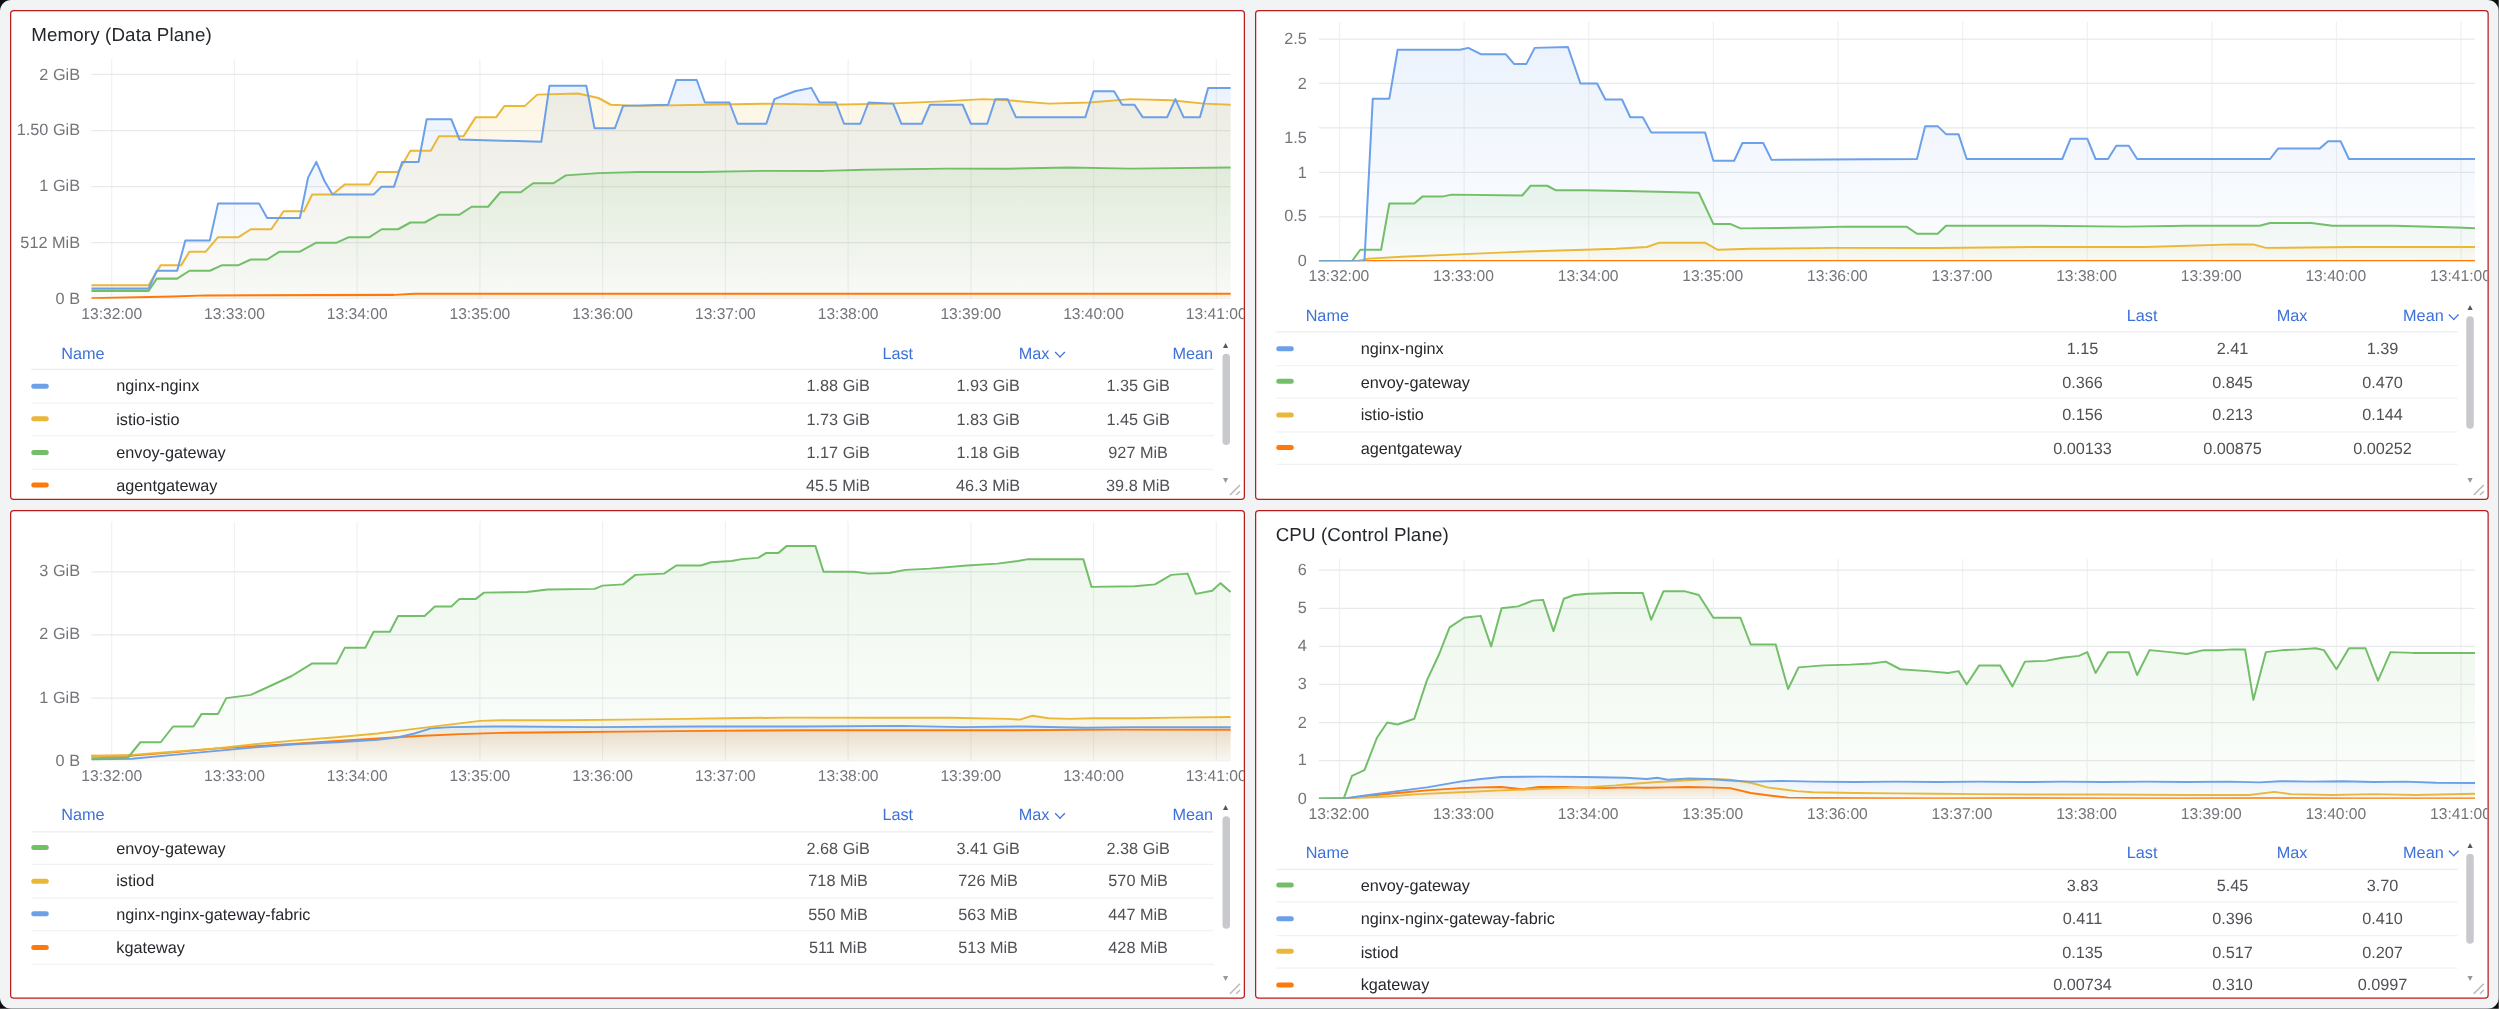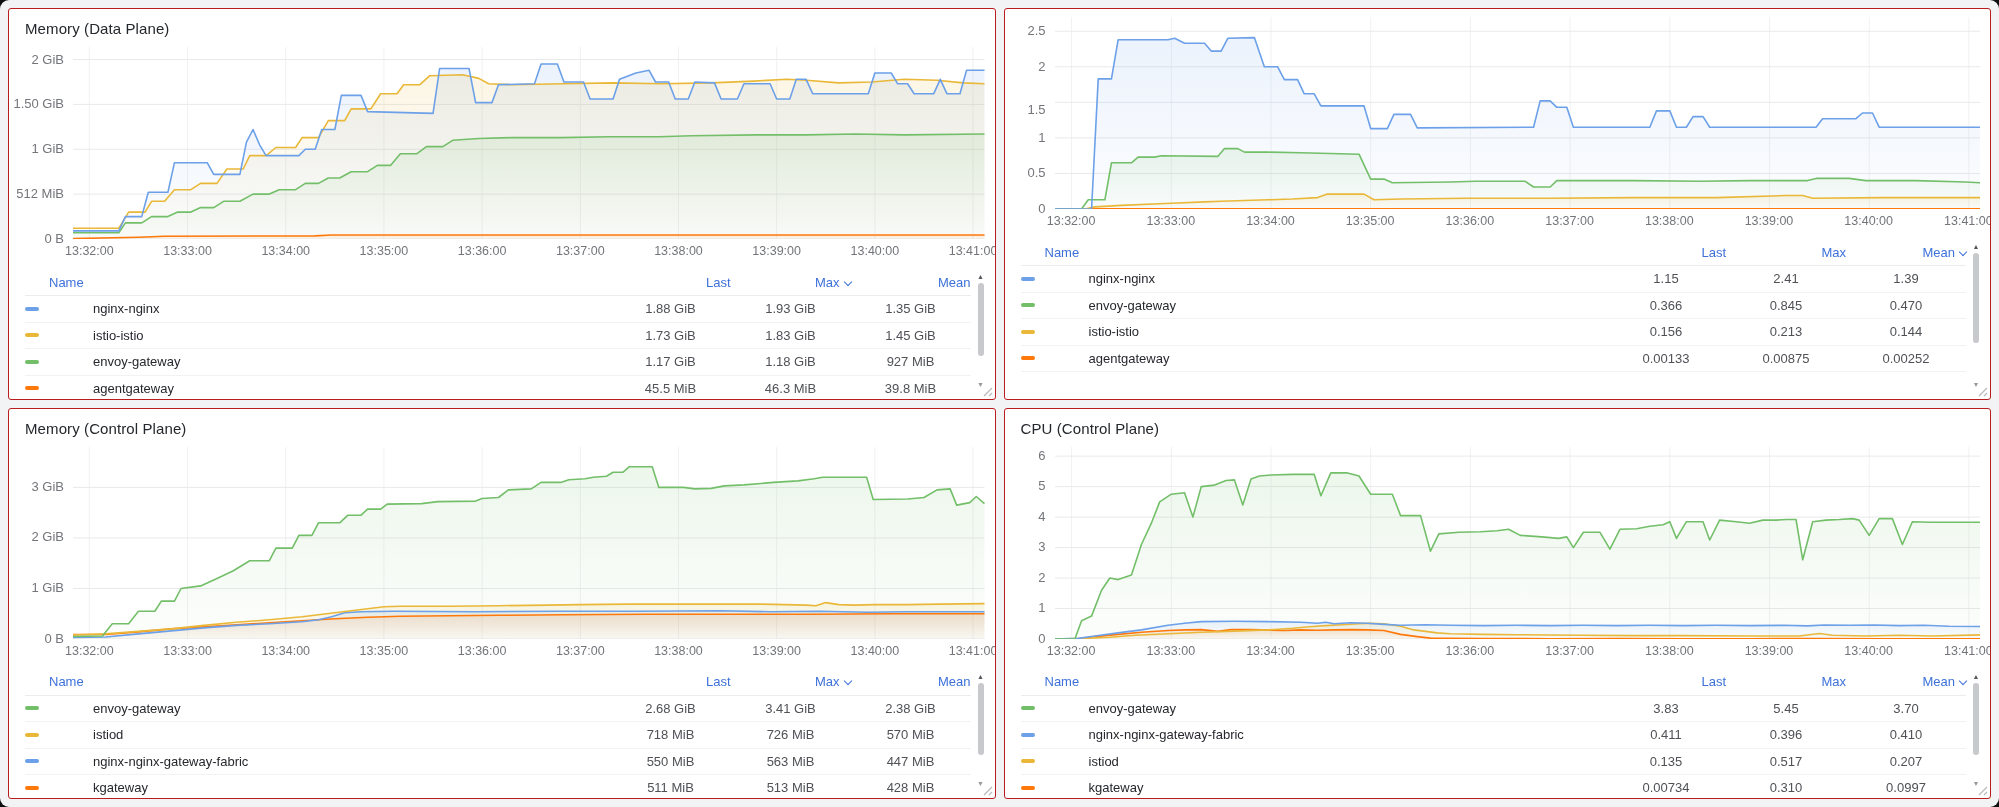--- a/index.html
+++ b/index.html
@@ -276,23 +276,20 @@
         <span class="sb-up">▲</span>
         <span class="sb-thumb"></span>
         <span class="sb-down">▼</span>
       </div>
     </div>
     <svg class="resize-handle" viewBox="0 0 12 12">
       <path d="M11 3 L3 11 M11 8 L8 11" stroke="#B9BBBE" stroke-width="1.3" fill="none"></path>
     </svg>
   </section>
     <section class="panel">
-    <header class="panel-header">
-      <h2 class="panel-title">Memory (Control Plane)</h2>
-    </header>
     <div class="chart">
       <div class="y-axis">
           <div class="ytick" style="top: 185px;">0 B</div>
           <div class="ytick" style="top: 134.474px;">1 GiB</div>
           <div class="ytick" style="top: 83.9474px;">2 GiB</div>
           <div class="ytick" style="top: 33.4211px;">3 GiB</div>
         </div>
       <div class="plot">
         <svg class="plot-svg" preserveAspectRatio="none" viewBox="0 0 1000 192">
             <defs>

